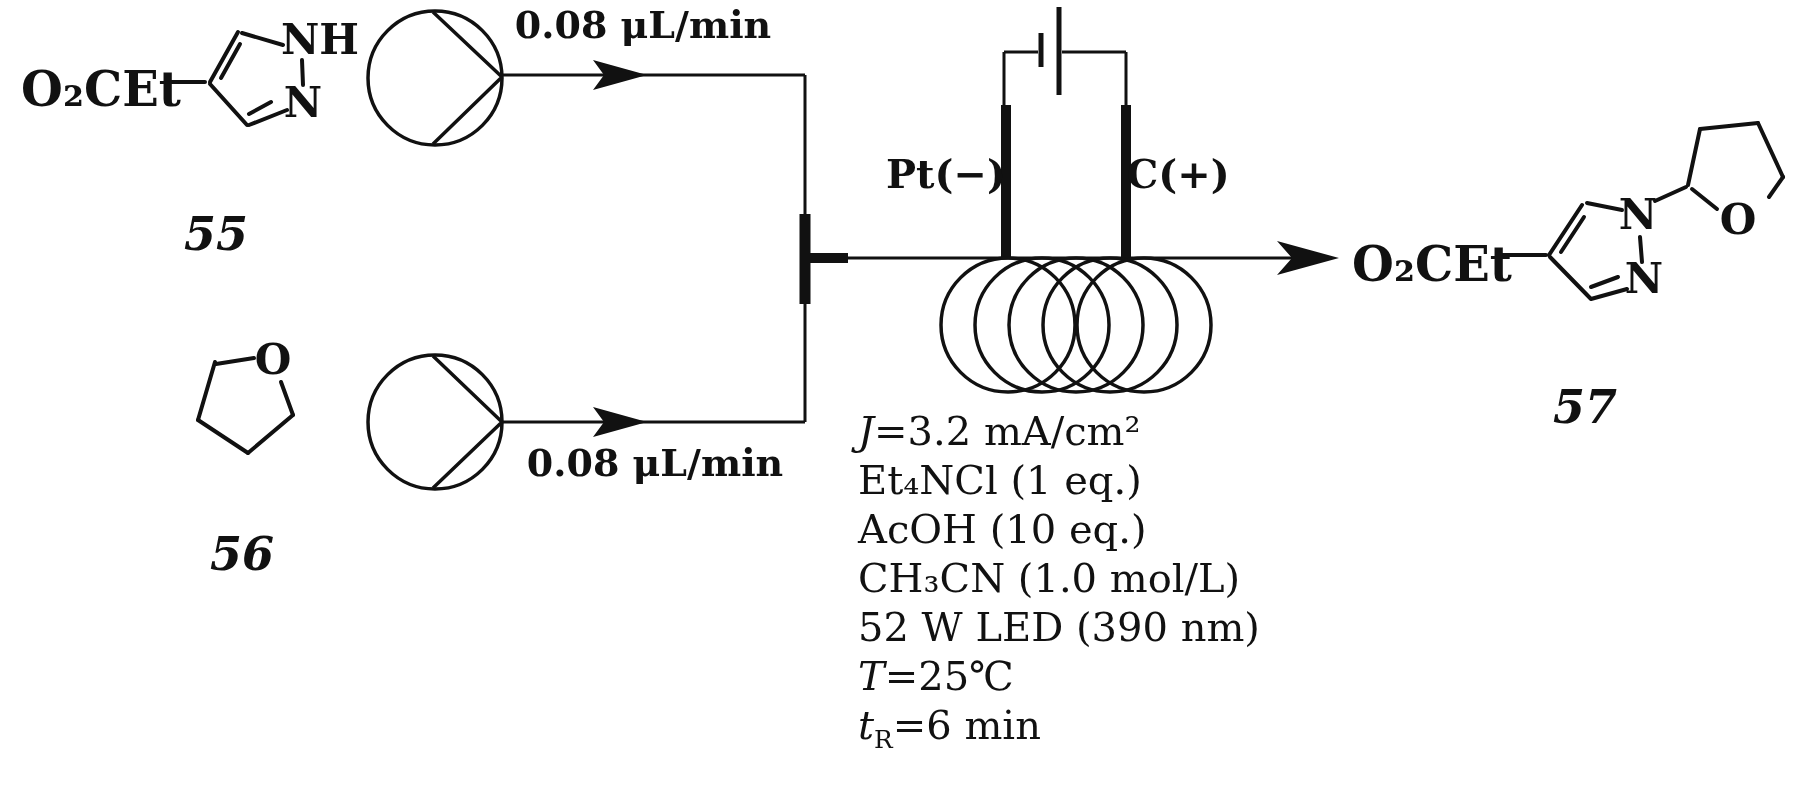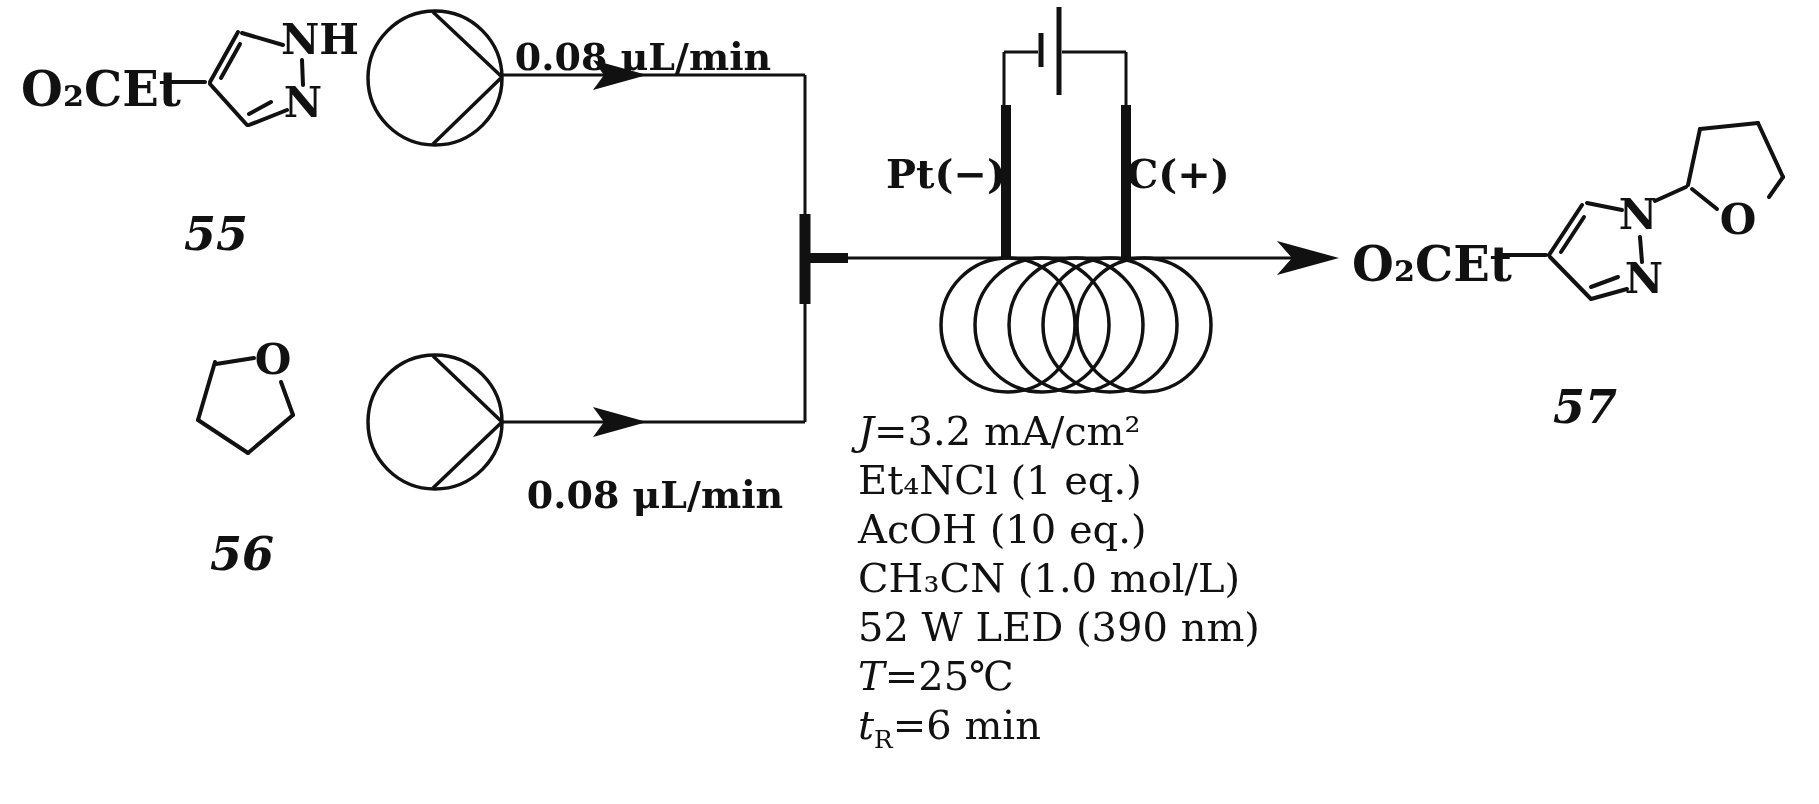--- a/index.html
+++ b/index.html
@@ -17,21 +17,21 @@
     position: absolute;
     transform: translate(-50%, -50%);
     white-space: nowrap;
     font-weight: 700;
     line-height: 1;
     color: #111111;
   }
   .formula { font-size: 48px; }
   .atom    { font-size: 42px; text-align: center; }
   .cnum    { font-size: 46px; font-style: italic; margin-top: 44px; }
-  .rate    { font-size: 38px; margin-top: 32px; }
+  .rate    { font-size: 38px; }
   .elec    { font-size: 40px; margin-top: 8px; }
   .conds {
     position: absolute;
     left: 858px;
     top: 407px;
     width: 440px;
     text-align: left;
     font-size: 40px;
     font-weight: 400;
     line-height: 49px;

